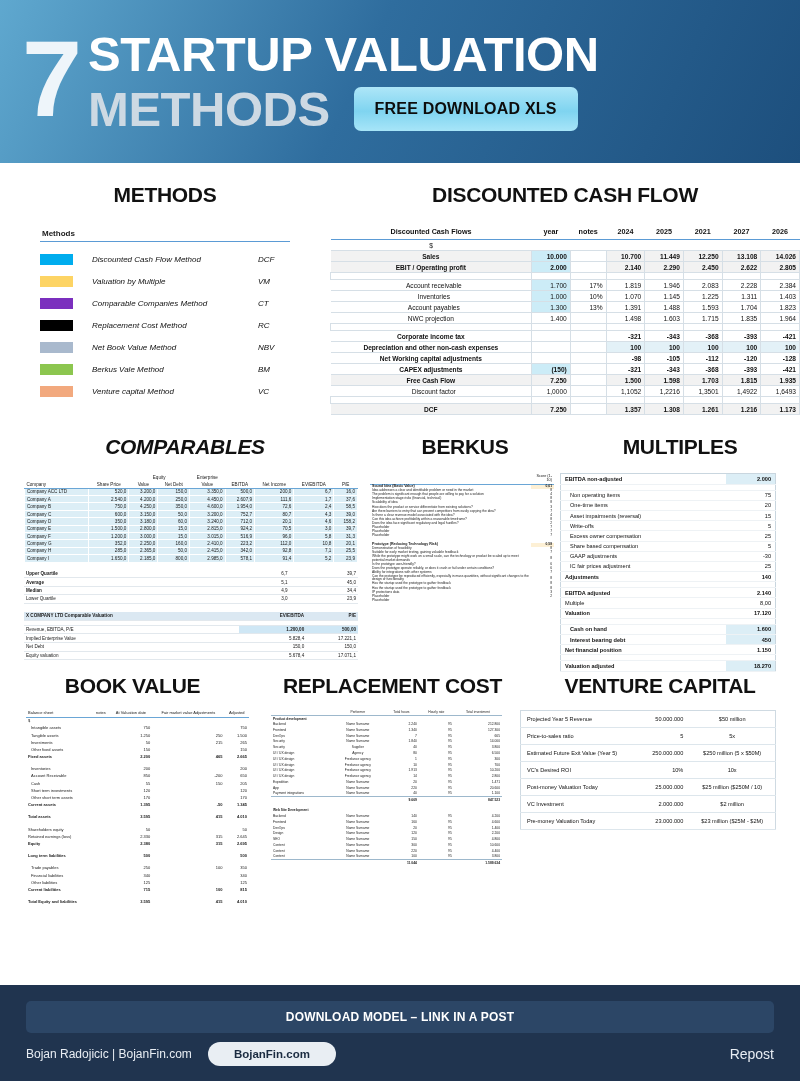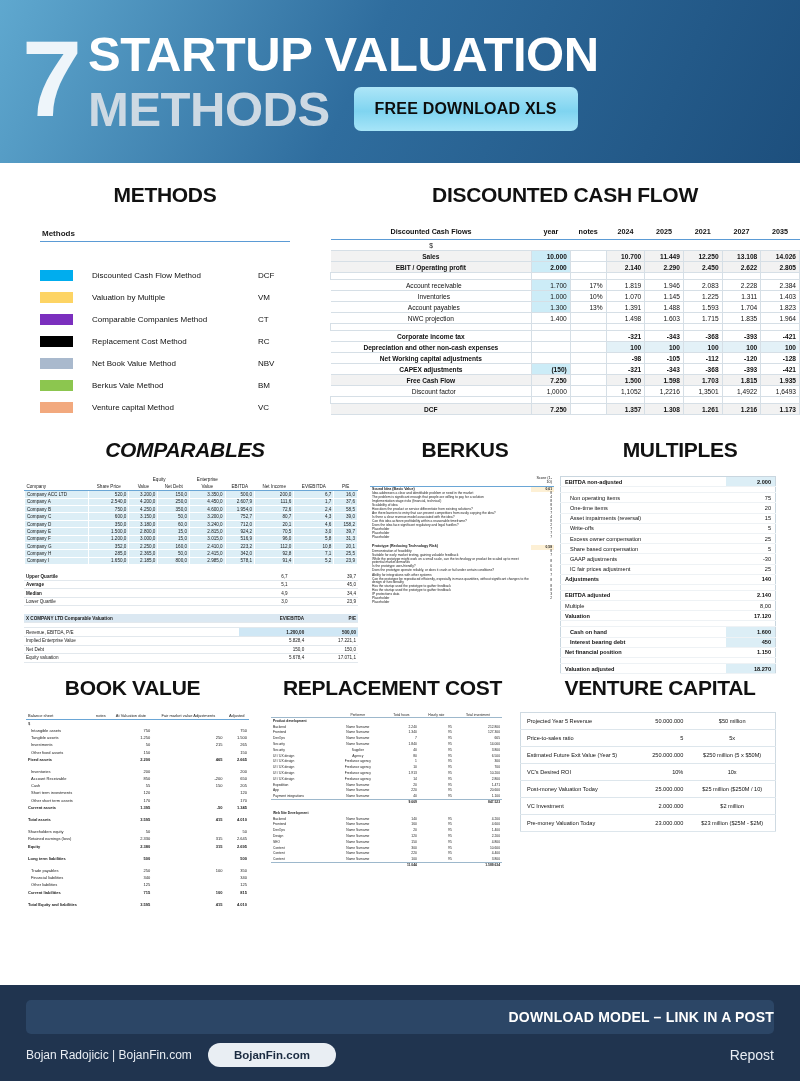--- a/index.html
+++ b/index.html
@@ -137,22 +137,22 @@
   .vc .c { text-align: center; }
 
   
   .footer {
     position: absolute; left: 0; bottom: 0; width: 800px; height: 96px;
     background: #20344f;
     display: flex; flex-direction: column; justify-content: center;
     padding: 0 26px; gap: 9px;
   }
   .dl-bar {
-    background: #2c4666; color: #ffffff; font-size: 14px; font-weight: 700;
-    text-align: right; padding: 9px 0; border-radius: 5px; letter-spacing: 0.2px;
+    background: #2c4666; color: #ffffff; font-size: 12px; font-weight: 700;
+    text-align: center; padding: 9px 0; border-radius: 5px; letter-spacing: 0.2px;
   }
   .foot-row { display: flex; align-items: center; justify-content: space-between; }
   .foot-left { display:flex; align-items:center; gap: 16px; }
   .foot-name { color: #e8edf3; font-size: 12px; }
   .foot-chip {
     background: #e9eef3; color: #1b2b40; font-weight: 700; font-size: 11.5px;
     padding: 6px 26px; border-radius: 16px;
   }
   .foot-repost { color: #e8edf3; font-size: 14px; }
 
@@ -171,21 +171,21 @@
       <div class="xls-btn">FREE DOWNLOAD XLS</div>
     </div>
   </div>
 </div>
 
 <div class="row" style="margin-top:20px;">
   <div style="width:330px;">
     <div class="sec-title">METHODS</div>
     <div class="methods-box" style="margin-top:22px;">
       <div class="methods-hdr">Methods</div>
-      <div id="methods-list" style="margin-top:22px;">
+      <div id="methods-list" style="margin-top:6px;font-style:italic;">
           <div class="m-row">
             <div class="m-sw" style="background: rgb(0, 173, 238);"></div>
             <div class="m-name">Discounted Cash Flow Method</div>
             <div class="m-abbr">DCF</div>
           </div>
           <div class="m-row">
             <div class="m-sw" style="background: rgb(253, 212, 100);"></div>
             <div class="m-name">Valuation by Multiple</div>
             <div class="m-abbr">VM</div>
           </div>
@@ -223,21 +223,21 @@
     <table class="dcf" style="margin-top:19px;">
       <tbody id="dcf-body">
           <tr class="hdr">
             <td class="lbl">Discounted Cash Flows</td>
             <td class="ctr">year</td>
             <td class="ctr">notes</td>
             <td class="ctr">2024</td>
             <td class="ctr">2025</td>
             <td class="ctr">2021</td>
             <td class="ctr">2027</td>
-            <td class="ctr">2035</td>
+            <td class="ctr">2026</td>
           </tr>
           <tr>
             <td class="lbl nobord">$</td>
             <td class="nobord"></td>
             <td class="nobord"></td>
             <td class="nobord"></td>
             <td class="nobord"></td>
             <td class="nobord"></td>
             <td class="nobord"></td>
             <td class="nobord"></td>

